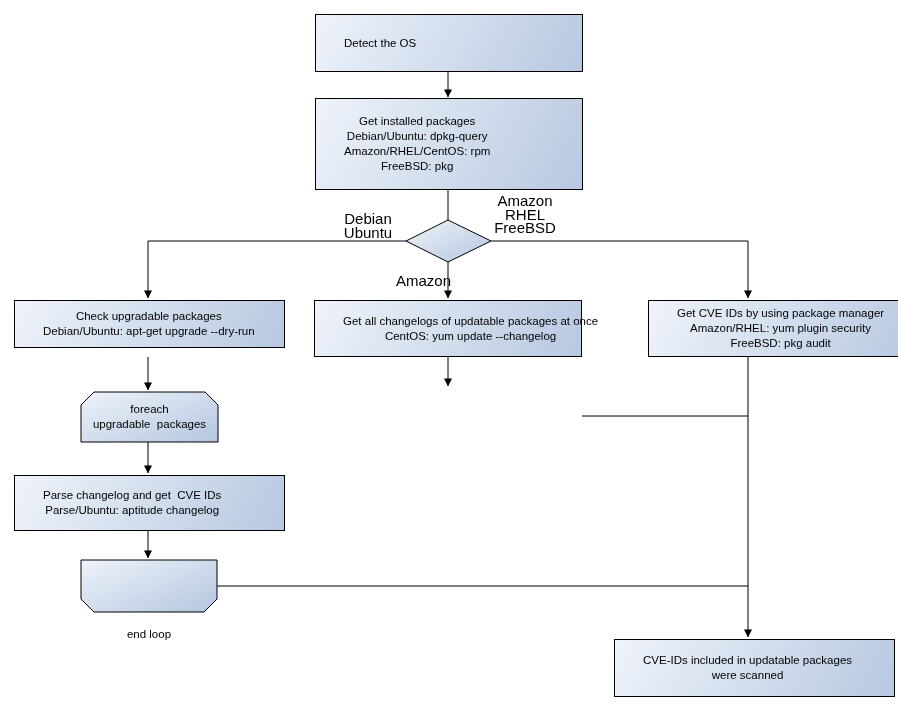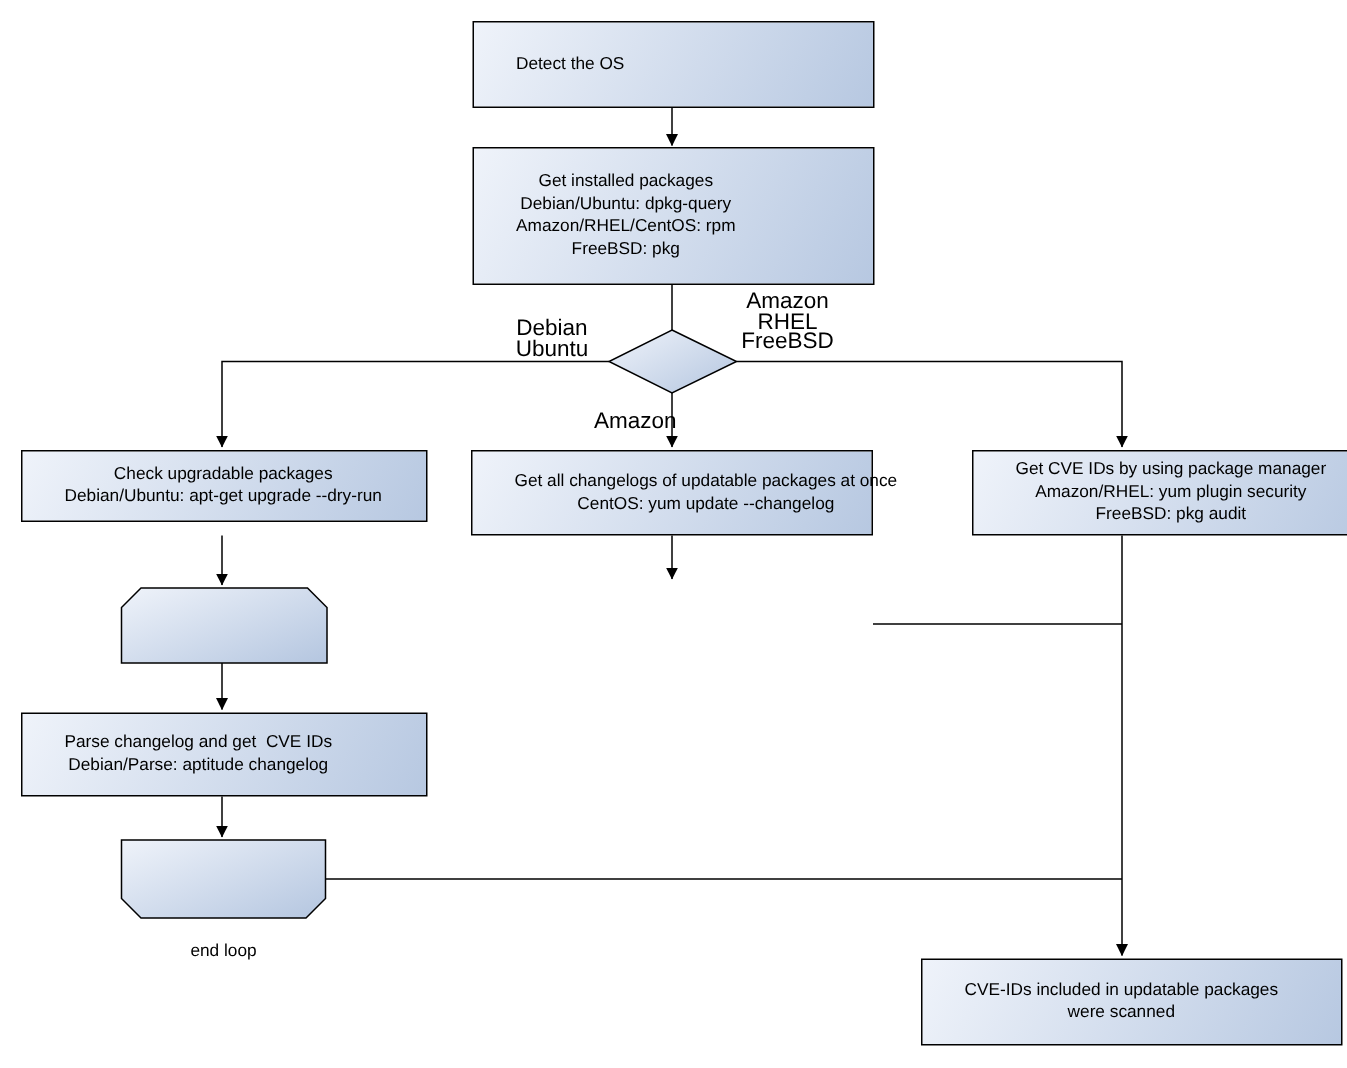--- a/index.html
+++ b/index.html
@@ -112,28 +112,32 @@
 
   <div class="node" style="left:614px; top:300px; width:269px; height:57px;margin-left:34px;">
     <span class="node-text">Get CVE IDs by using package manager
 Amazon/RHEL: yum plugin security
 FreeBSD: pkg audit</span>
   </div>
 
 
   <div class="node" style="left:14px; top:475px; width:271px; height:56px;">
     <span class="node-text">Parse changelog and get  CVE IDs
-Debian/Parse: aptitude changelog</span>
+Parse/Ubuntu: aptitude changelog</span>
   </div>
 
   <div class="node" style="left:614px; top:639px; width:281px; height:58px;">
     <span class="node-text">CVE-IDs included in updatable packages
 were scanned</span>
   </div>
 
+  <div class="shape-label" style="left:81px; top:392px; width:137px; height:50px;">
+    <span class="node-text">foreach
+upgradable  packages</span>
+  </div>
 
   <div class="shape-label" style="left:81px; top:560px; width:136px; height:52px;margin-top:48px;">
     <span class="node-text">end loop</span>
   </div>
 
   <div class="edge-label" style="left:336px; top:212px; width:64px;">Debian
 Ubuntu</div>
 
   <div class="edge-label" style="left:494px; top:194px; width:62px;">Amazon
 RHEL

